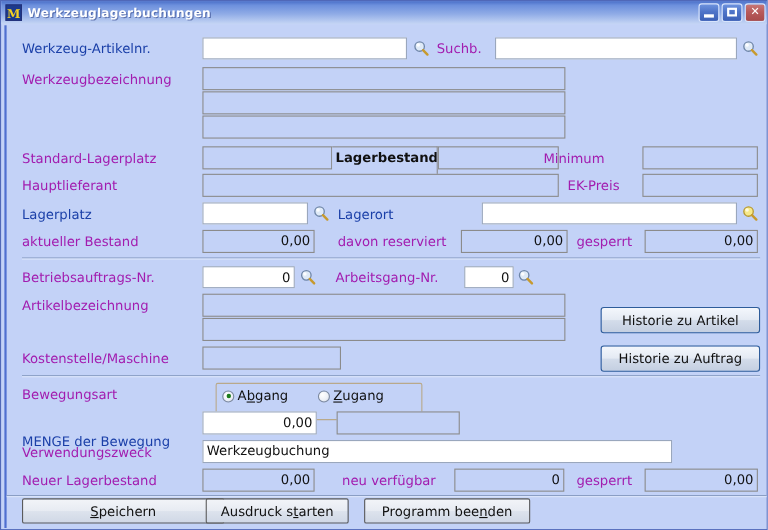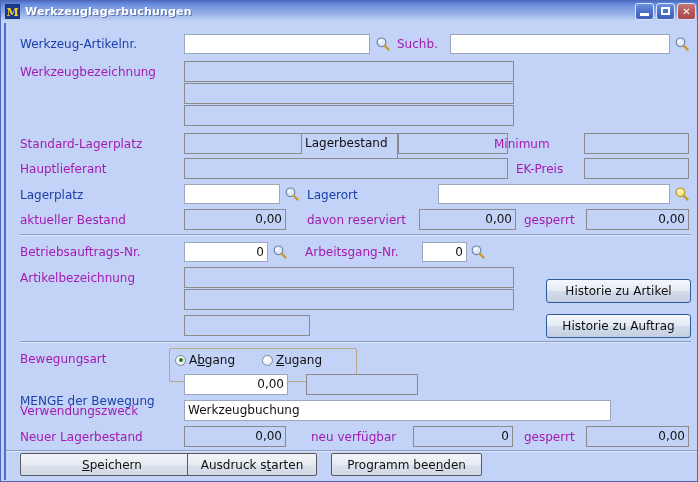--- a/index.html
+++ b/index.html
@@ -246,21 +246,21 @@
       <line x1="9.6" y1="9.6" x2="13.6" y2="13.6" stroke="#c79a2e" stroke-width="2.2" stroke-linecap="round"></line>
     </svg>
 
     <div class="lbl" style="left:14px; top:42px;">Werkzeugbezeichnung</div>
     <div class="fld" style="left:178px; top:38px; width:330px; height:21px;"></div>
     <div class="fld" style="left:178px; top:60px; width:330px; height:21px;"></div>
     <div class="fld" style="left:178px; top:82px; width:330px; height:21px;"></div>
 
     <div class="lbl" style="left:14px; top:114px;">Standard-Lagerplatz</div>
     <div class="fld" style="left:178px; top:110px; width:118px; height:21px;"></div>
-    <div class="fld" style="left:296px; top:110px; width:96px; height:31px; border-left:none;">Lagerbestand</div>
+    <div class="fld" style="left:296px; top:110px; width:96px; height:31px; border-left:none;font-weight:bold;">Lagerbestand</div>
     <div class="fld" style="left:392px; top:110px; width:110px; height:21px;"></div>
     <div class="lbl" style="left:488px; top:114px;">Minimum</div>
     <div class="fld" style="left:578px; top:110px; width:105px; height:21px;"></div>
 
     <div class="lbl" style="left:14px; top:139px;">Hauptlieferant</div>
     <div class="fld" style="left:178px; top:135px; width:324px; height:21px;"></div>
     <div class="lbl" style="left:510px; top:139px;">EK-Preis</div>
     <div class="fld" style="left:578px; top:135px; width:105px; height:21px;"></div>
 
     <div class="lbl blue" style="left:14px; top:165px;">Lagerplatz</div>
@@ -299,29 +299,30 @@
     <svg class="mag" style="left:464px; top:221px;" viewBox="0 0 16 16">
       <circle cx="6.5" cy="6.3" r="4.3" fill="#dfeaf7" stroke="#6f86a8" stroke-width="1.2"></circle>
       <circle cx="5.2" cy="5" r="1.6" fill="#ffffff" opacity=".9"></circle>
       <line x1="9.6" y1="9.6" x2="13.6" y2="13.6" stroke="#c79a2e" stroke-width="2.2" stroke-linecap="round"></line>
     </svg>
 
     <div class="lbl" style="left:14px; top:248px;">Artikelbezeichnung</div>
     <div class="fld" style="left:178px; top:244px; width:330px; height:21px;"></div>
     <div class="fld" style="left:178px; top:266px; width:330px; height:21px;"></div>
 
+    <div class="lbl" style="left:14px; top:296px;">Kostenstelle/Maschine</div>
     <div class="fld" style="left:178px; top:292px; width:126px; height:21px;"></div>
 
     <div class="btn" style="left:540px; top:291px; width:145px; height:24px; line-height:23px;">Historie zu Auftrag</div>
     <div class="btn" style="left:540px; top:256px; width:145px; height:24px; line-height:23px;">Historie zu Artikel</div>
 
     <div class="sep" style="left:14px; top:318px; width:671px;"></div>
 
     <div class="lbl" style="left:14px; top:329px;">Bewegungsart</div>
-    <div class="radiobox" style="left:163px; top:325px; width:188px; height:34px;">
+    <div class="radiobox" style="left:190px; top:325px; width:188px; height:34px;">
       <div class="radio" style="left:5px; top:4px;">
         <span class="rdot on"></span>
         <span>A<span class="u">b</span>gang</span>
       </div>
       <div class="radio" style="left:92px; top:4px;">
         <span class="rdot"></span>
         <span><span class="u">Z</span>ugang</span>
       </div>
     </div>
 

